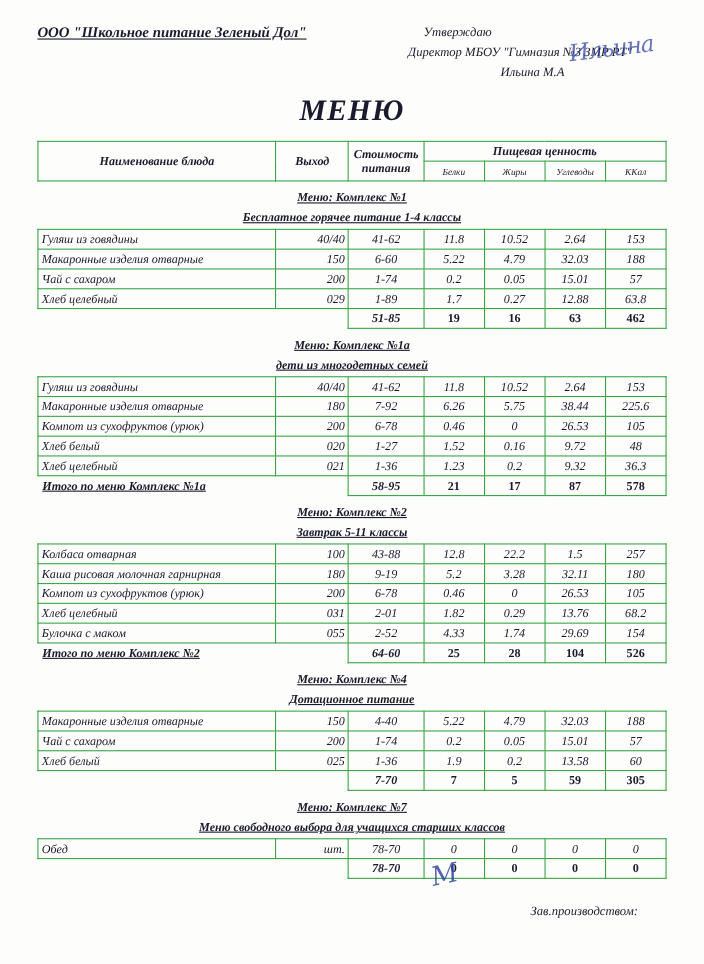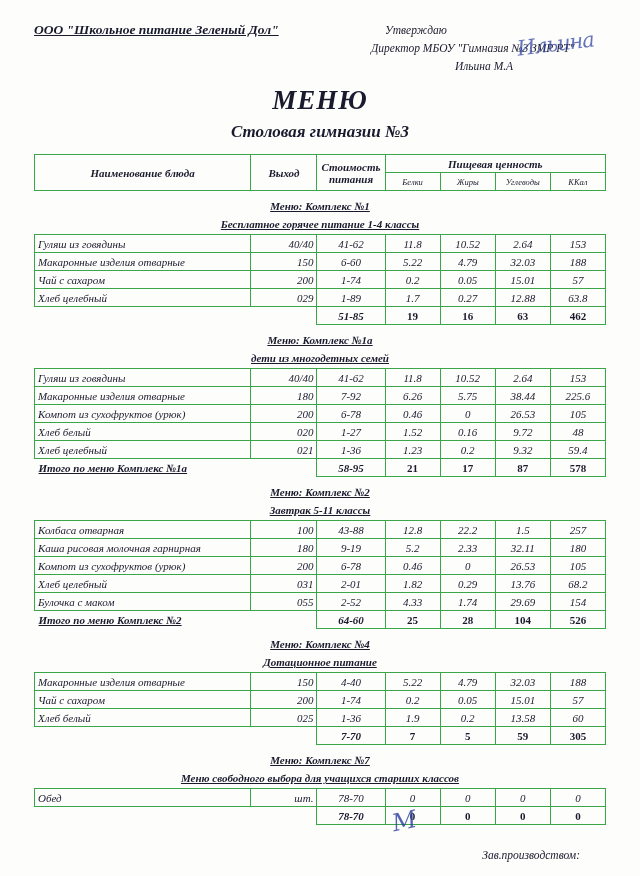--- a/index.html
+++ b/index.html
@@ -164,21 +164,20 @@
     <div class="org">ООО "Школьное питание Зеленый Дол"</div>
     <div class="approve">
       <div class="ap1">Утверждаю</div>
       <div class="ap2">Директор МБОУ "Гимназия №3 ЗМР РТ"</div>
       <div class="ap3">Ильина М.А</div>
       <div class="sig-blue">Ильина</div>
     </div>
   </div>
 
   <div class="title">МЕНЮ</div>
-  <div class="subtitle">Столовая гимназии №3</div>
 
   <table class="menu">
     <colgroup>
       <col class="c-name">
         <col class="c-out">
         <col class="c-cost">
       <col class="c-n">
         <col class="c-n">
         <col class="c-n">
         <col class="c-n">
@@ -289,21 +288,21 @@
           <td class="c-n">9.72</td>
           <td class="c-n">48</td>
         </tr>
         <tr>
           <td class="nmcell">Хлеб  целебный</td>
           <td class="c-out">021</td>
           <td class="c-cost">1-36</td>
           <td class="c-n">1.23</td>
           <td class="c-n">0.2</td>
           <td class="c-n">9.32</td>
-          <td class="c-n">59.4</td>
+          <td class="c-n">36.3</td>
         </tr>
         <tr class="total">
           <td class="total-label">Итого по меню Комплекс №1а</td>
           <td class="total-blank"></td>
           <td class="c-cost">58-95</td>
           <td class="c-n">21</td>
           <td class="c-n">17</td>
           <td class="c-n">87</td>
           <td class="c-n">578</td>
         </tr>
@@ -320,21 +319,21 @@
           <td class="c-n">12.8</td>
           <td class="c-n">22.2</td>
           <td class="c-n">1.5</td>
           <td class="c-n">257</td>
         </tr>
         <tr>
           <td class="nmcell">Каша рисовая молочная гарнирная</td>
           <td class="c-out">180</td>
           <td class="c-cost">9-19</td>
           <td class="c-n">5.2</td>
-          <td class="c-n">2.33</td>
+          <td class="c-n">3.28</td>
           <td class="c-n">32.11</td>
           <td class="c-n">180</td>
         </tr>
         <tr>
           <td class="nmcell">Компот из сухофруктов (урюк)</td>
           <td class="c-out">200</td>
           <td class="c-cost">6-78</td>
           <td class="c-n">0.46</td>
           <td class="c-n">0</td>
           <td class="c-n">26.53</td>

